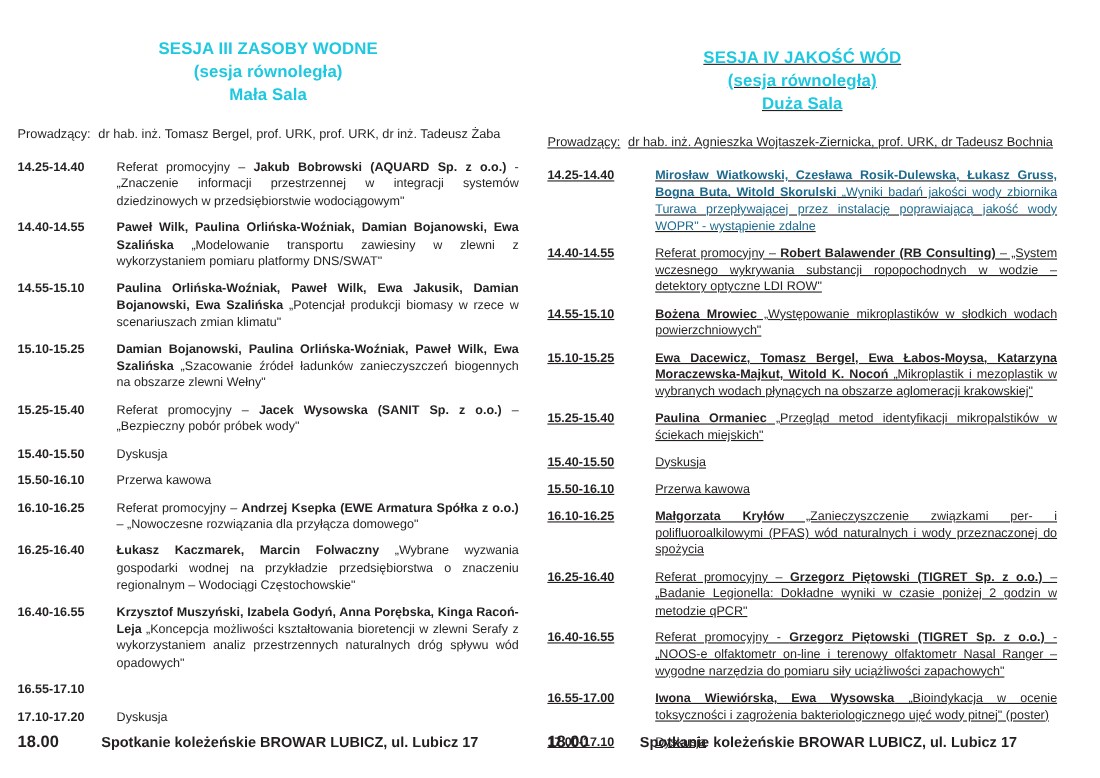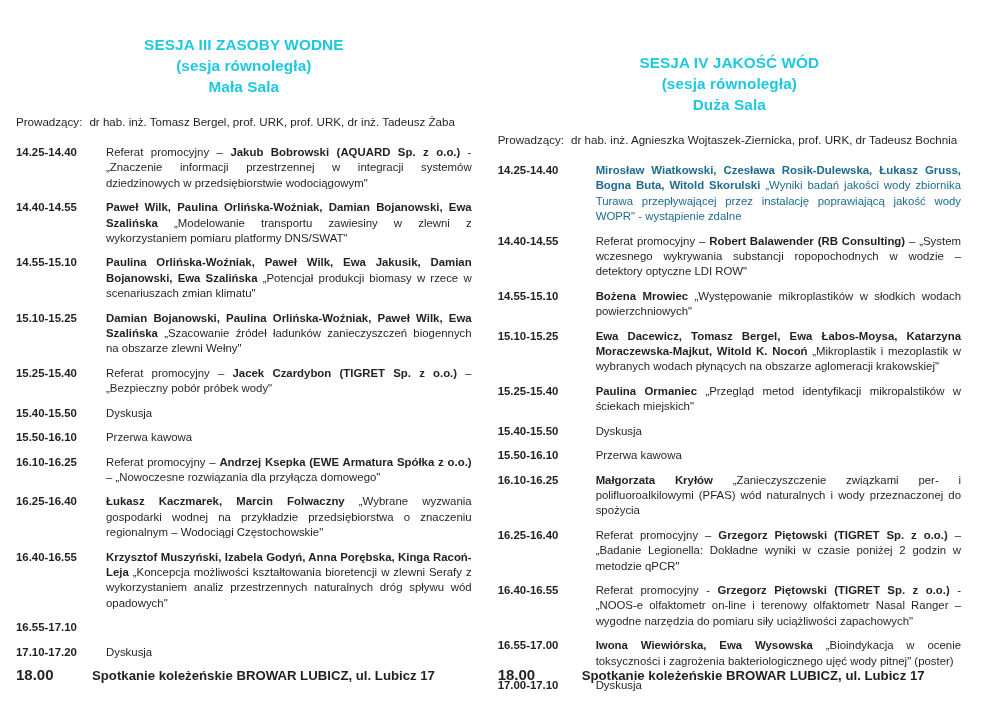--- a/index.html
+++ b/index.html
@@ -19,21 +19,21 @@
     width: 971px;
     height: 707px;
     display: flex;
   }
   .column {
     width: 500px;
     box-sizing: border-box;
     position: relative;
   }
   .col-left  { padding: 0 14px 0 16px; }
-  .col-right { padding: 18px 10px 0 12px; }
+  .col-right { padding: 8px 10px 0 12px; text-decoration: underline; }
 
   
   .session-header {
     text-align: center;
     color: #1ec8e0;
     font-weight: bold;
     font-size: 15.3px;
     line-height: 21px;
     letter-spacing: 0.1px;
     padding-top: 34px;
@@ -138,21 +138,21 @@
         <div class="row">
           <span class="time">14.55-15.10</span>
           <span class="body"><b>Paulina Orlińska-Woźniak, Paweł Wilk, Ewa Jakusik, Damian Bojanowski, Ewa Szalińska</b><span> „Potencjał produkcji biomasy w rzece w scenariuszach zmian klimatu"</span></span>
         </div>
         <div class="row">
           <span class="time">15.10-15.25</span>
           <span class="body"><b>Damian Bojanowski, Paulina Orlińska-Woźniak, Paweł Wilk, Ewa Szalińska</b><span> „Szacowanie źródeł ładunków zanieczyszczeń biogennych na obszarze zlewni Wełny"</span></span>
         </div>
         <div class="row">
           <span class="time">15.25-15.40</span>
-          <span class="body"><span>Referat promocyjny – </span><b>Jacek Czardybon (TIGRET Sp. z o.o.)</b><span> – „Bezpieczny pobór próbek wody"</span></span>
+          <span class="body"><span>Referat promocyjny – </span><b>Jacek Wysowska (SANIT Sp. z o.o.)</b><span> – „Bezpieczny pobór próbek wody"</span></span>
         </div>
         <div class="row plain">
           <span class="time">15.40-15.50</span>
           <span class="body"><span>Dyskusja</span></span>
         </div>
         <div class="row plain">
           <span class="time">15.50-16.10</span>
           <span class="body"><span>Przerwa kawowa</span></span>
         </div>
         <div class="row">

